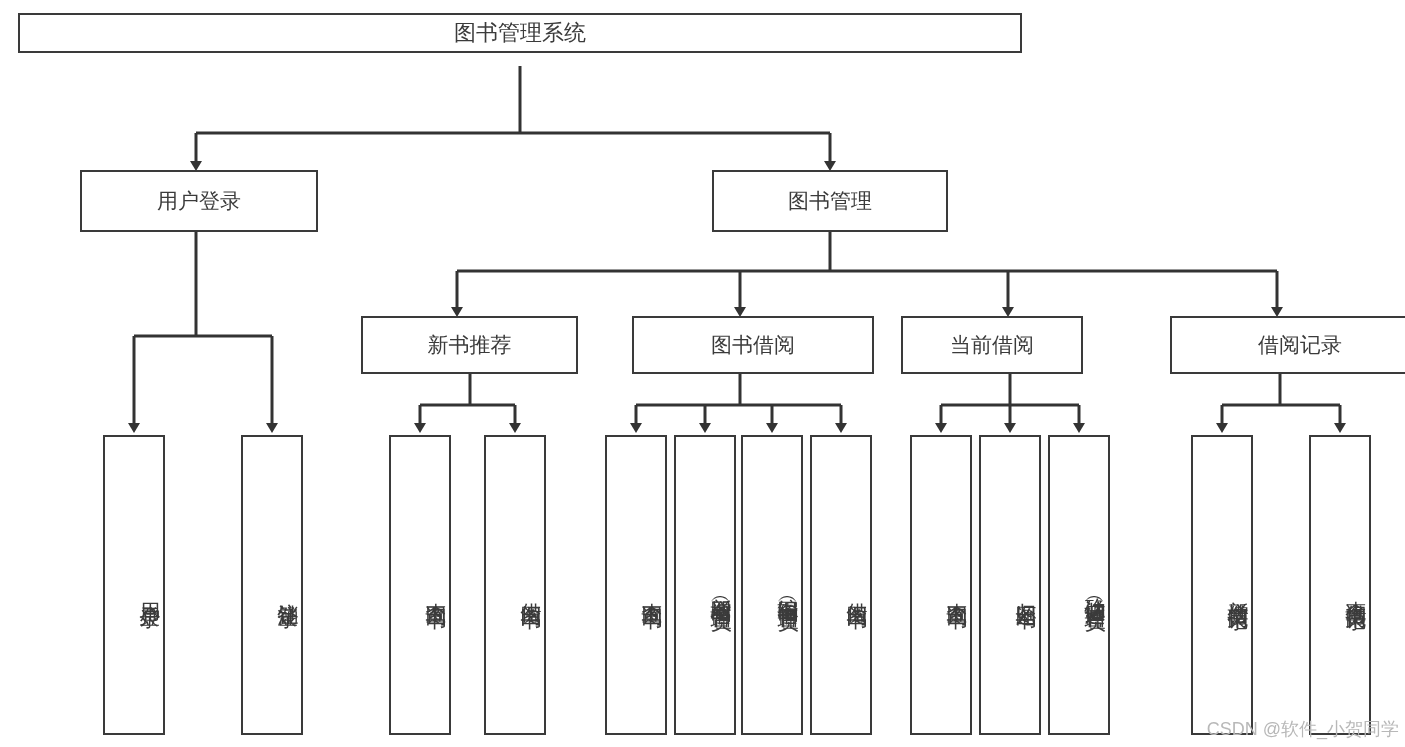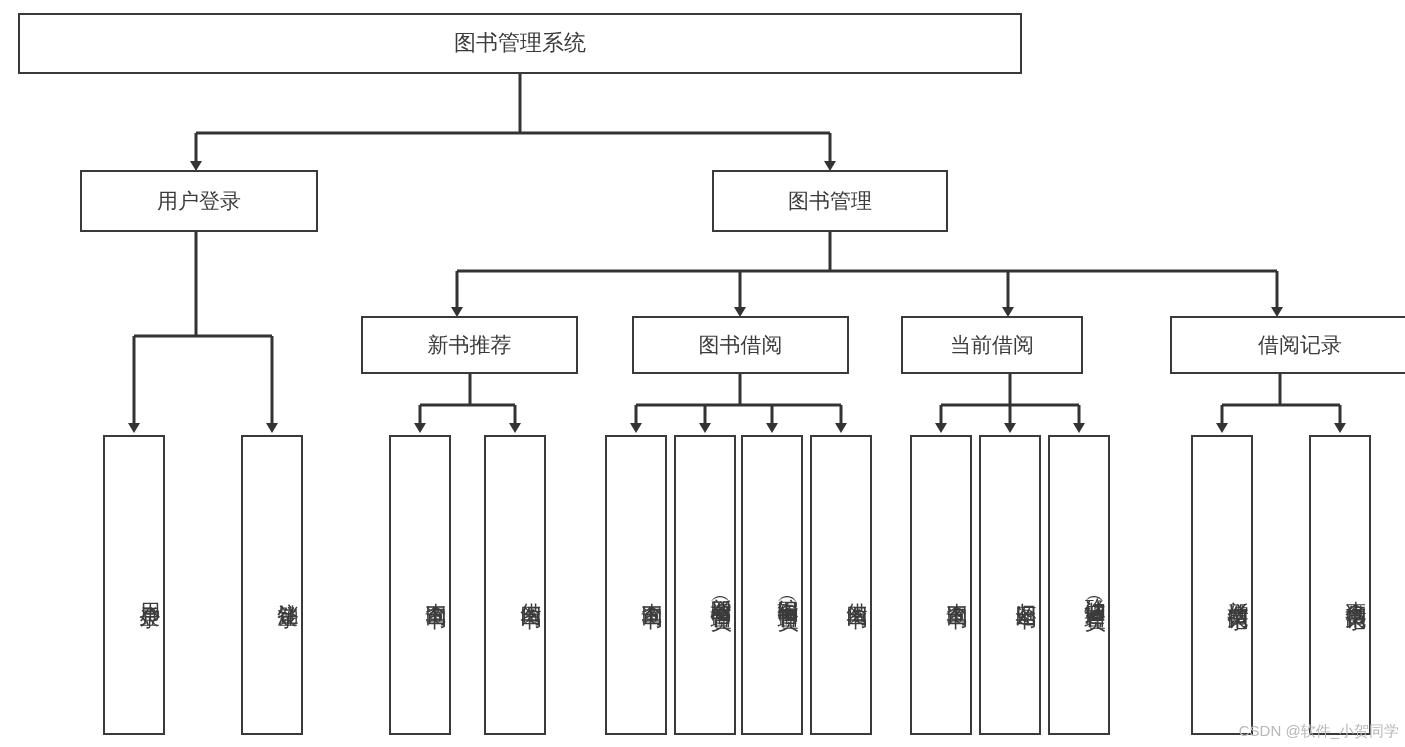--- a/index.html
+++ b/index.html
@@ -53,21 +53,21 @@
   }
   .node.v .vtxt {
     writing-mode: vertical-rl;
     text-orientation: upright;
     white-space: nowrap;
   }
   .watermark {
     position: absolute;
     right: 6px;
     bottom: 6px;
-    font-size: 15px;
+    font-size: 18px;
     color: #b8b8b8;
     white-space: nowrap;
   }
 </style>
 </head>
 <body>
 
 <div id="canvas">
 
   <svg class="wires" viewBox="0 0 1405 747">
@@ -113,35 +113,35 @@
       <path d="M1010,405 L1010,424" marker-end="url(#arrow)"></path>
       <path d="M1079,405 L1079,424" marker-end="url(#arrow)"></path>
 
       <path d="M1280,374 L1280,405"></path>
       <path d="M1222,405 L1340,405"></path>
       <path d="M1222,405 L1222,424" marker-end="url(#arrow)"></path>
       <path d="M1340,405 L1340,424" marker-end="url(#arrow)"></path>
     </g>
   </svg>
 
-  <div class="node h root" style="left:18px; top:13px; width:1004px; height:61px;">
+  <div class="node h root" style="left:18px; top:13px; width:1004px; height:40px;">
     <span>图书管理系统</span>
   </div>
 
   <div class="node h" style="left:80px; top:170px; width:238px; height:62px;">
     <span>用户登录</span>
   </div>
   <div class="node h" style="left:712px; top:170px; width:236px; height:62px;">
     <span>图书管理</span>
   </div>
 
   <div class="node h" style="left:361px; top:316px; width:217px; height:58px;">
     <span>新书推荐</span>
   </div>
-  <div class="node h" style="left:632px; top:316px; width:217px; height:58px;">
+  <div class="node h" style="left:632px; top:316px; width:242px; height:58px;">
     <span>图书借阅</span>
   </div>
   <div class="node h" style="left:901px; top:316px; width:182px; height:58px;">
     <span>当前借阅</span>
   </div>
   <div class="node h" style="left:1170px; top:316px; width:260px; height:58px;">
     <span>借阅记录</span>
   </div>
 
   <div class="node v" style="left:103px; top:435px; width:62px; height:300px;">

